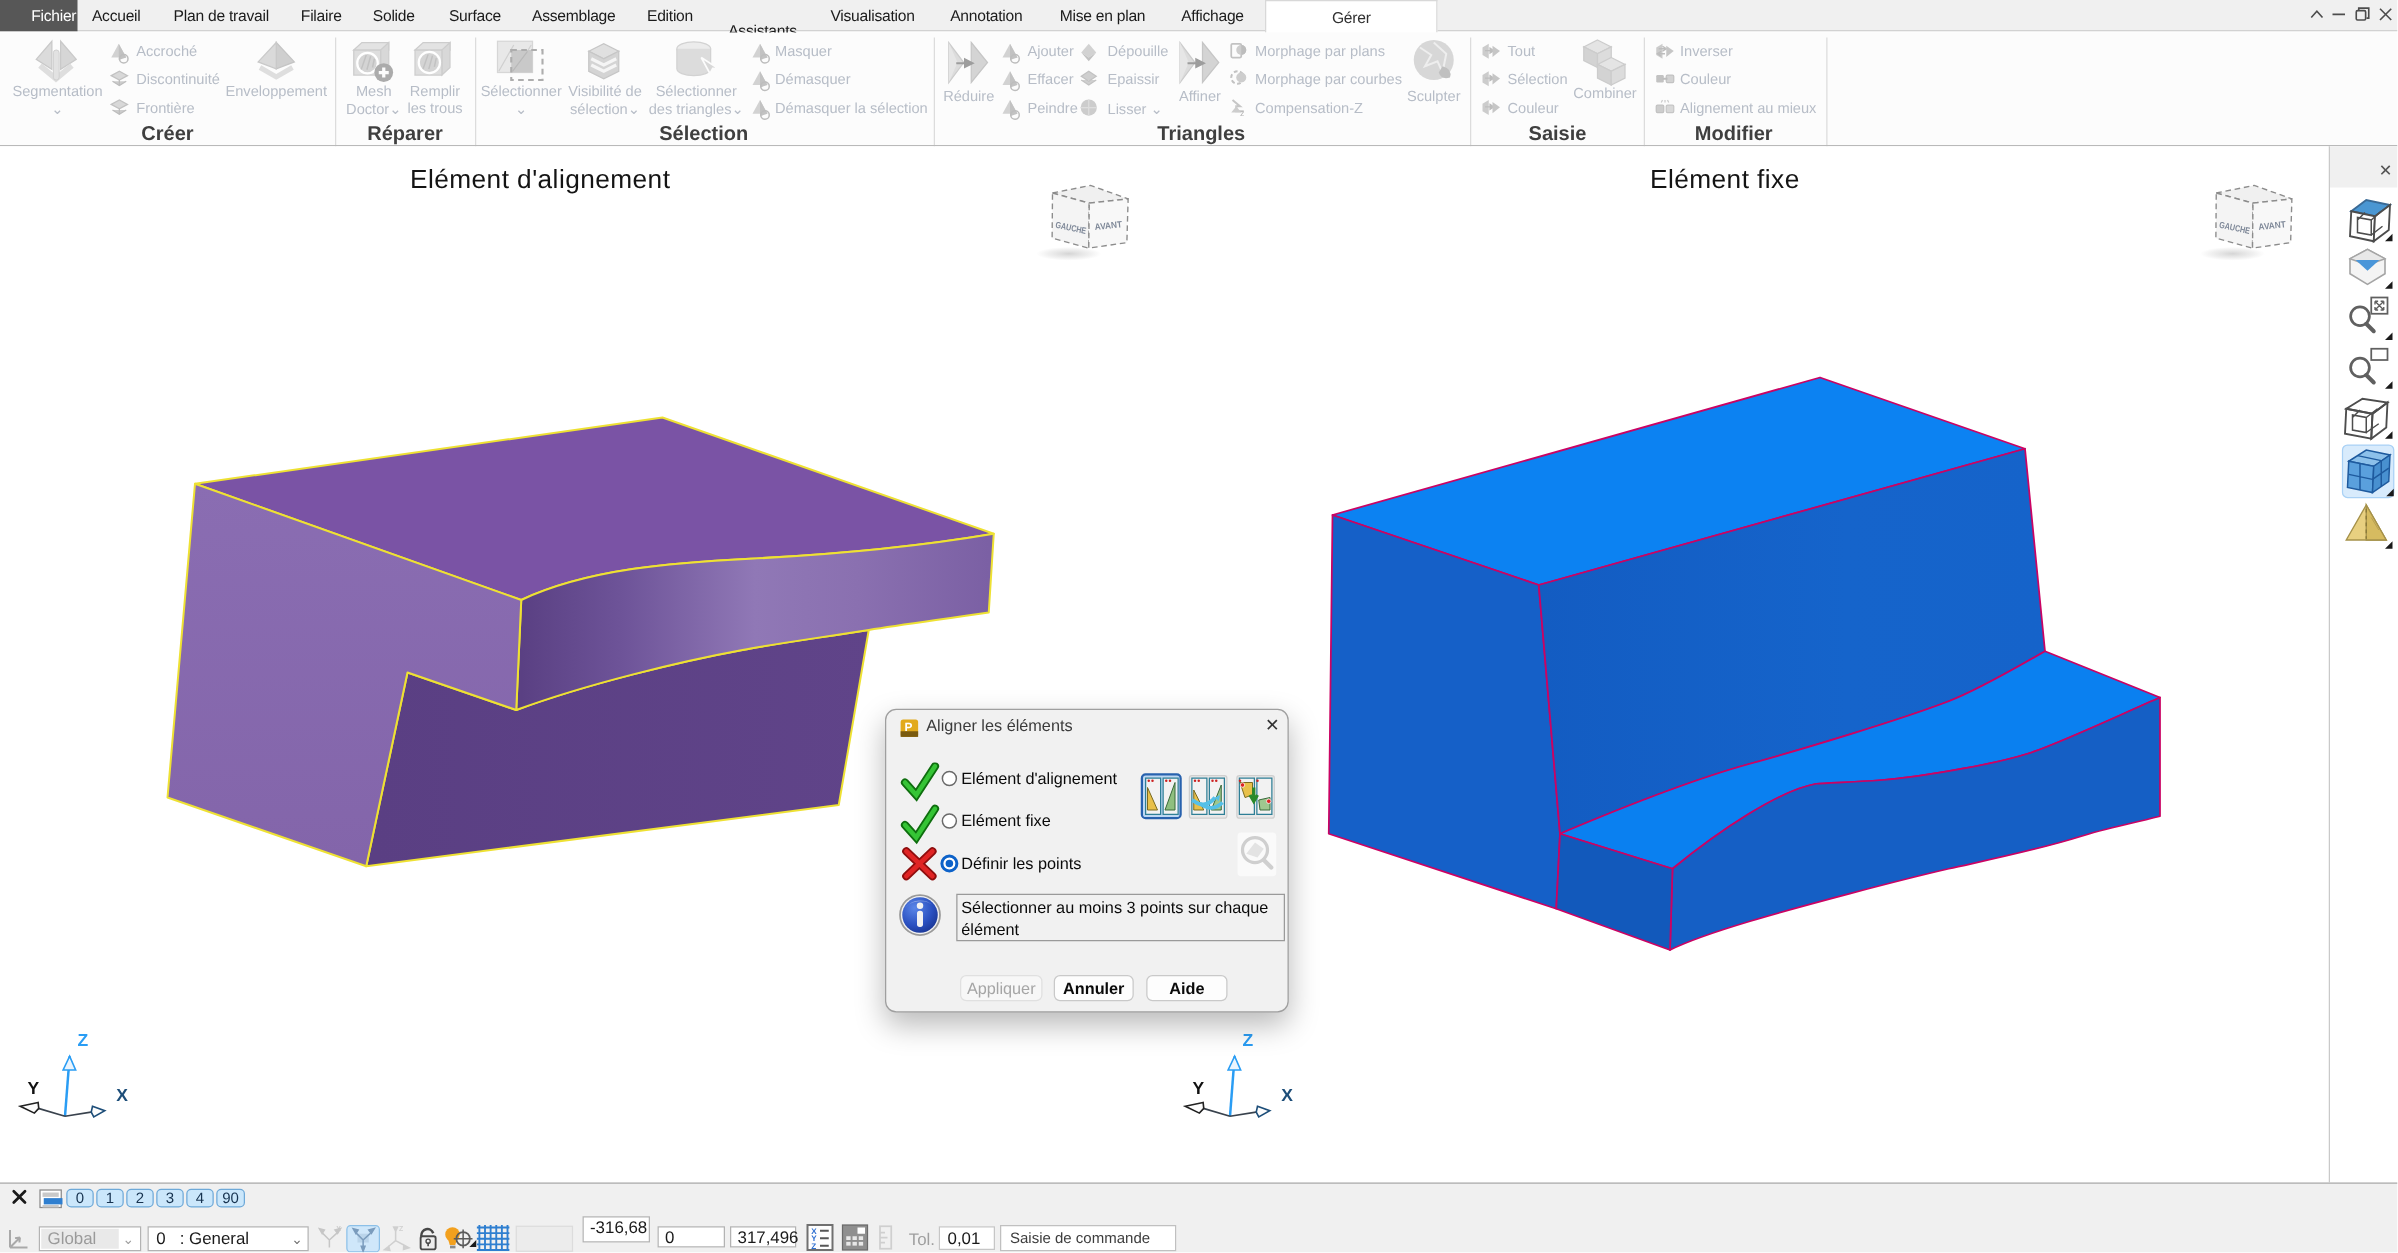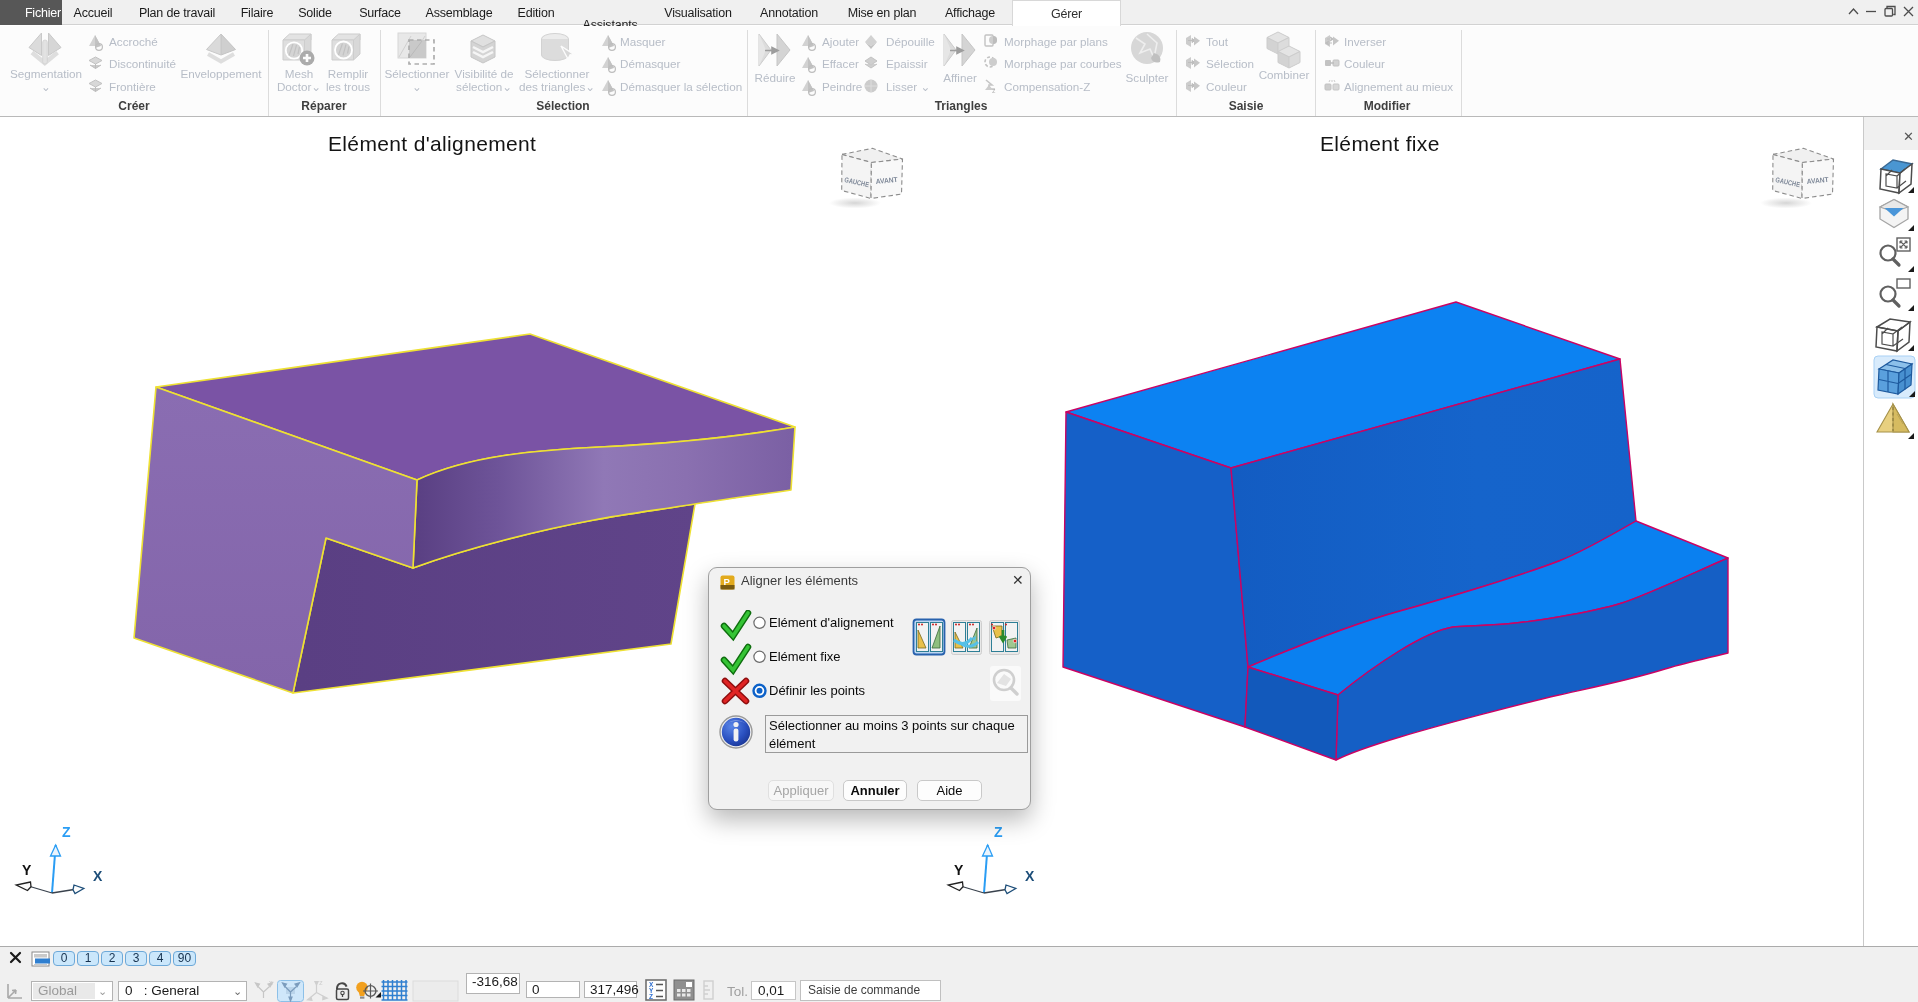--- a/index.html
+++ b/index.html
@@ -8,21 +8,21 @@
   .abs { position:absolute; }
   
   #tabbar { left:0; top:0; width:1918px; height:25px; background:#f0f0f0; border-bottom:1px solid #d2d2d2; }
   .tab { position:absolute; top:0; height:25px; line-height:26px; font-size:12.5px; letter-spacing:-0.2px; color:#1b1b1b; text-align:center; }
   #tab-fichier { background:#575757; color:#fff;padding-left:24px; }
   #tab-gerer { background:#fff; border:1px solid #d8d8d8; border-bottom:none; color:#303030; height:26px; }
   
   #ribbon { left:0; top:26px; width:1918px; height:91px; background:#fcfcfc; }
   #ribbonline { left:0; top:116px; width:1918px; height:1px; background:#b9b9b9; }
   .gsep { position:absolute; top:4px; width:1px; height:106px; background:#dcdcdc; }
-  .glabel { position:absolute; top:99px; font-size:12px; color:#3f3f3f; text-align:center; font-weight:600; }
+  .glabel { position:absolute; top:99px; font-size:16px; color:#3f3f3f; text-align:center; font-weight:600; }
   .biglabel { position:absolute; font-size:11.7px; color:#b7bdc7; text-align:center; white-space:nowrap; }
   .smalllabel { position:absolute; font-size:11.7px; color:#b7bdc7; white-space:nowrap; }
   
   #viewport { left:0; top:117px; width:1863px; height:829px; background:#fff; }
   .vtitle { position:absolute; font-size:21px; color:#141414; white-space:nowrap; letter-spacing:0.35px; }
   
   #rtb { left:1863px; top:117px; width:55px; height:829px; background:#fff; border-left:1px solid #c9c9c9; }
   #rtbtop { position:absolute; left:1864px; top:117px; width:54px; height:33px; background:#f0f0f0; }
   
   #status { left:0; top:946px; width:1918px; height:56px; background:#f0f0f0; border-top:1px solid #ababab; }
@@ -38,21 +38,21 @@
   <div class="tab" style="left:230px;width:54px;">Filaire</div>
   <div class="tab" style="left:284px;width:62px;">Solide</div>
   <div class="tab" style="left:346px;width:68px;">Surface</div>
   <div class="tab" style="left:414px;width:90px;">Assemblage</div>
   <div class="tab" style="left:504px;width:64px;">Edition</div>
   <div class="tab" style="left:568px;width:84px;margin-top:12px;">Assistants</div>
   <div class="tab" style="left:652px;width:92px;">Visualisation</div>
   <div class="tab" style="left:744px;width:90px;">Annotation</div>
   <div class="tab" style="left:834px;width:96px;">Mise en plan</div>
   <div class="tab" style="left:930px;width:80px;">Affichage</div>
-  <div class="tab" id="tab-gerer" style="left:1012px;width:109px;">Gérer</div>
+  <div class="tab" id="tab-gerer" style="left:1012px;width:138px;">Gérer</div>
   <svg class="abs" style="left:1840px;top:0;" width="78" height="25" viewBox="0 0 78 25">
     <g stroke="#4d4d4d" stroke-width="1.3" fill="none">
       <path d="M9,14 l4.5,-5 4.5,5"></path>
       <path d="M26,11.5 l10,0"></path>
       <rect x="45" y="8.5" width="7.5" height="7.5" rx="1"></rect>
       <path d="M47,8 l0,-1.5 8,0 0,8 -1.8,0"></path>
       <path d="M64,7 l9,9 M73,7 l-9,9"></path>
     </g>
   </svg>
   <div id="ribbon" class="abs"></div>
@@ -589,14 +589,14 @@
       </defs>
       <circle cx="17" cy="17" r="16" fill="none" stroke="#9a9a9a" stroke-width="1.4"></circle>
       <circle cx="17" cy="17" r="14.2" fill="url(#infog)"></circle>
       <path d="M5,12 a13,9 0 0 1 23,-2 a14,13 0 0 0 -23,2" fill="rgba(255,255,255,0.35)"></path>
       <circle cx="17" cy="9.5" r="2.6" fill="#f2f2f2"></circle>
       <rect x="14.6" y="13.5" width="4.8" height="13" rx="2.2" fill="#f2f2f2"></rect>
     </svg>
     <div class="abs" style="left:56px;top:147px;width:263px;height:38px;border:1px solid #9a9a9a;font-size:13px;color:#0a0a0a;line-height:18px;padding:1px 0 0 3px;">Sélectionner au moins 3 points sur chaque élément</div>
     <div class="abs" style="left:59px;top:212px;width:66px;height:21px;background:#f7f7f7;border:1px solid #e0e0e0;border-radius:5px;font-size:13px;color:#a5a5a5;text-align:center;line-height:19px;">Appliquer</div>
     <div class="abs" style="left:134px;top:212px;width:64px;height:21px;background:#fdfdfd;border:1px solid #c9c9c9;border-radius:5px;font-size:13px;font-weight:bold;color:#0a0a0a;text-align:center;line-height:19px;">Annuler</div>
-    <div class="abs" style="left:208px;top:212px;width:65px;height:21px;background:#fdfdfd;border:1px solid #c9c9c9;border-radius:5px;font-size:13px;font-weight:normal;color:#0a0a0a;text-align:center;line-height:19px;">Aide</div>
+    <div class="abs" style="left:208px;top:212px;width:65px;height:21px;background:#fdfdfd;border:1px solid #c9c9c9;border-radius:5px;font-size:13px;font-weight:bold;color:#0a0a0a;text-align:center;line-height:19px;">Aide</div>
   </div>
 
 </body></html>

